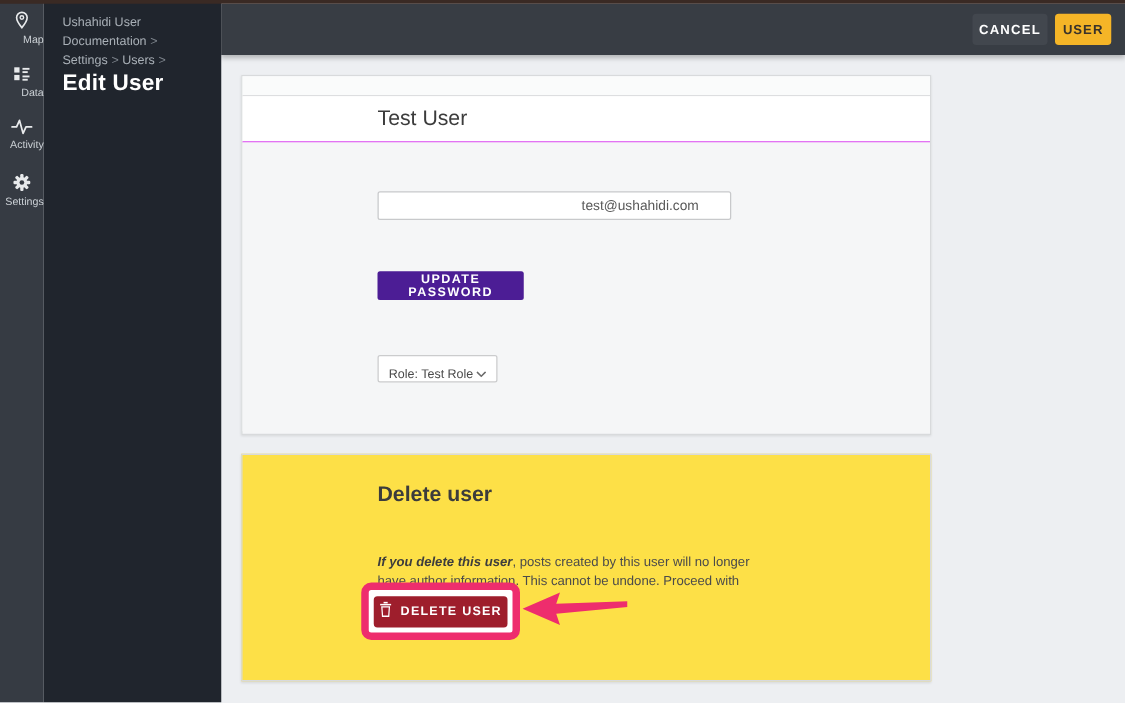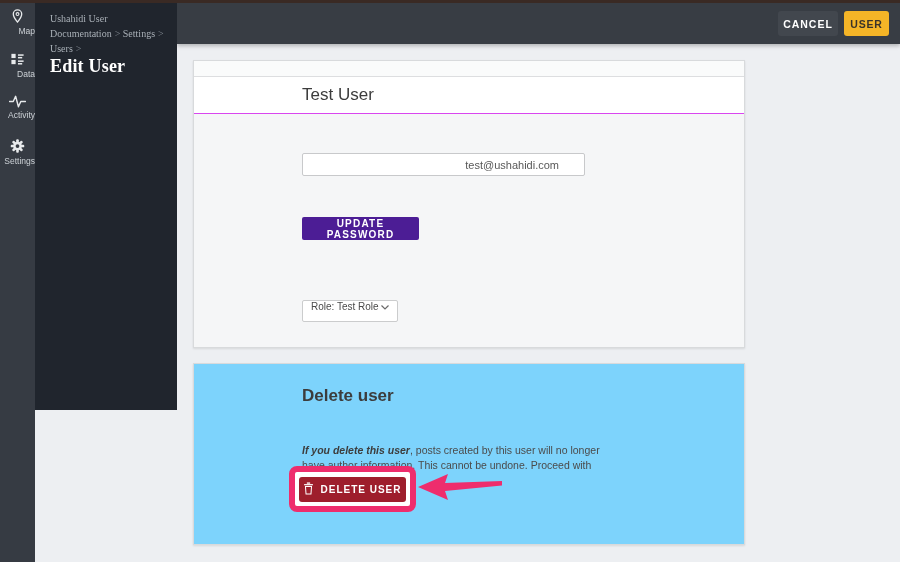--- a/index.html
+++ b/index.html
@@ -13,21 +13,21 @@
   
   .top-strip { position:absolute; left:0; top:0; width:900px; height:3px; background:#3a2a24; z-index:6; }
 
   
   .rail { position:absolute; left:0; top:0; width:35px; height:562px; background:#363b43; z-index:4; }
   .rail-item { position:absolute; width:35px; text-align:right; cursor:pointer; }
   .rail-item svg { display:block; margin:0 auto 2px auto; }
   .rail-label { font-size:8.5px; color:#ccd1d6; display:block; line-height:1.2; }
 
   
-  .panel { position:absolute; left:35px; top:0; width:142px; height:410px; background:#20252d; z-index:3;font-family:Liberation Serif, serif; }
+  .panel { position:absolute; left:35px; top:0; width:142px; height:562px; background:#20252d; z-index:3; }
   .breadcrumb { position:absolute; left:15px; top:11px; width:122px; font-size:10px; line-height:1.5; color:#a9b0b7; }
   .breadcrumb .sep { color:#7f868e; margin-left:3px; }
   .crumb { cursor:pointer; }
   .page-title { position:absolute; left:15px; top:56px; font-size:18px; font-weight:bold; color:#ffffff; letter-spacing:0.2px; }
 
   
   .topbar { position:absolute; left:177px; top:3px; width:723px; height:41px; background:#383d44;
             box-shadow:0 2px 4px rgba(0,0,0,0.25); z-index:2; }
   .btn { border:none; border-radius:3px; font-family:"Liberation Sans",sans-serif; font-weight:bold; cursor:pointer; }
   .btn-cancel { position:absolute; top:8px; right:62px; width:60px; height:25px; background:#42474e;
@@ -44,24 +44,24 @@
                  display:flex; align-items:center; padding-left:108px; }
   .card-title { font-size:17px; color:#3c3c3c; }
   .card-body { position:relative; width:100%; height:231px; background:#f5f6f7; }
 
   .email-input { position:absolute; left:108px; top:39px; width:283px; height:23px;
                  border:1px solid #c8c9cb; background:#ffffff; font-family:"Liberation Sans",sans-serif;
                  font-size:11px; color:#585858; padding:0 25px; border-radius:2px;text-align:right; }
   .btn-update { position:absolute; left:108px; top:103px; width:117px; height:23px; background:#4c1d95;
                 color:#ffffff; font-size:10px; letter-spacing:1.2px; border-radius:2px; }
   .role-select { position:absolute; left:108px; top:170px; width:96px; height:22px; background:#ffffff;
-                 border:1px solid #cbcccd; border-radius:2px; display:flex; align-items:flex-start;
-                 justify-content:space-between; padding:0 8px; font-size:10px; color:#4a4a4a; cursor:pointer;margin-top:16px; }
+                 border:1px solid #cbcccd; border-radius:2px; display:flex; align-items:flex-end;
+                 justify-content:space-between; padding:0 8px; font-size:10px; color:#4a4a4a; cursor:pointer; }
 
-  .card-delete { top:363px; height:182px; background:#7dd3fc; }
+  .card-delete { top:363px; height:182px; background:#fde047; }
   .delete-title { position:absolute; left:108px; top:22px; font-size:17px; color:#3c3c3c; }
   .warning { position:absolute; left:108px; top:79px; width:304px; font-size:10.5px; color:#4b4b4b; line-height:1.45; }
   .warning b { color:#3d3d3d;font-style:italic; }
 
   .pink-box { position:absolute; left:95px; top:102px; width:127px; height:46px;
               border:6px solid #ee2d6d; border-radius:8px; background:#ffffff;
               display:flex; align-items:center; justify-content:center; z-index:2; }
   .btn-delete { width:107px; height:25px; background:#9e1e2c; color:#ffffff; font-size:10px;
                 letter-spacing:1px; border-radius:3px; display:flex; align-items:center;
                 justify-content:center; gap:6px; }

